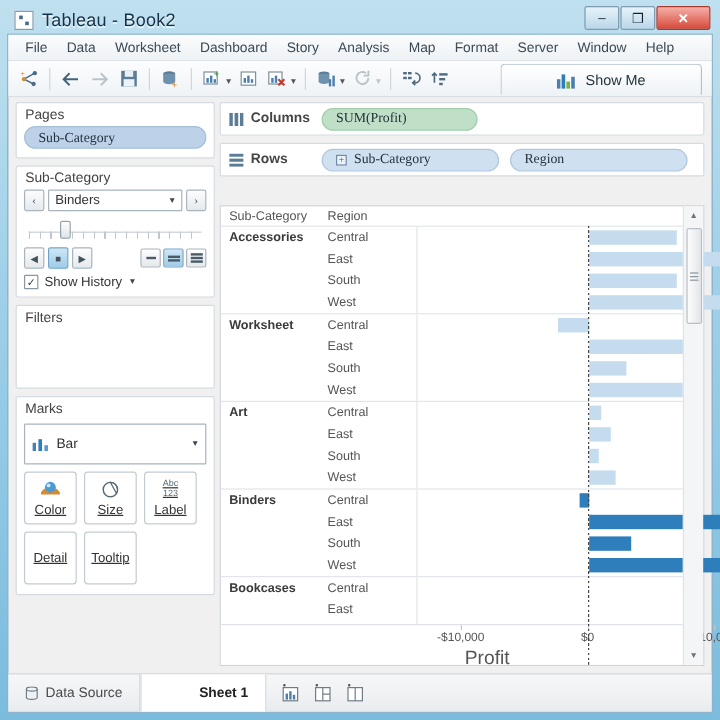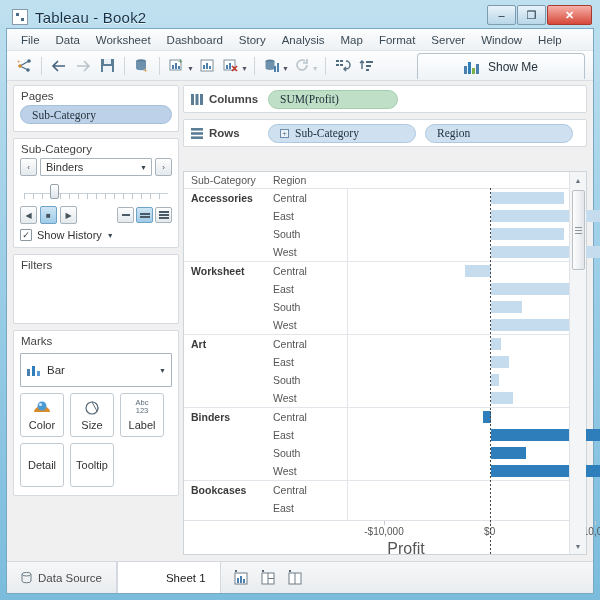--- a/index.html
+++ b/index.html
@@ -162,20 +162,21 @@
     height: 34px; border: 1px solid #a9b4bd; background: #fff;
     display: flex; align-items: center; padding-left: 6px; gap: 6px;
     font-size: 11.5px; position: relative; border-radius: 1px;
   }
   .marks-btns { padding: 0 6px 8px; display: flex; flex-wrap: wrap; gap: 6px; }
   .mark-btn {
     width: 44px; height: 44px; border: 1px solid #c3cbd2; background: #fff;
     border-radius: 3px; display: flex; flex-direction: column;
     align-items: center; justify-content: center; gap: 2px; font-size: 11px;
     color: #333;
+    text-decoration: underline;
   }
   .mark-icon { height: 18px; display: flex; align-items: center; }
 
   
   #view {
     position: absolute; left: 176px; top: 142px; right: 6px; bottom: 38px;
     background: #fff; border: 1px solid #cdd4da;
   }
   #hdr-row {
     position: absolute; left: 0; top: 0; right: 0; height: 16px;
@@ -259,21 +260,21 @@
   #statusbar {
     position: absolute; left: 0; bottom: 0; width: 100%; height: 32px;
     background: linear-gradient(180deg,#f6f7f8,#e9ecef);
     border-top: 1px solid #d3d9de; display: flex; align-items: stretch;
   }
   .status-tab {
     display: flex; align-items: center; gap: 6px; padding: 0 14px;
     font-size: 11.5px; color: #4a4a4a; border-right: 1px solid #d3d9de;
   }
   .status-tab.active {
-    background: #fff; font-weight: normal; color: #222;
+    background: #fff; font-weight: bold; color: #222;
     border-left: 1px solid #d3d9de;
     padding-left: 48px;
   }
   .status-icons { display: flex; align-items: center; gap: 10px; padding: 0 12px; }
 </style>
 </head>
 <body>
 
 <div id="window-frame">
 

